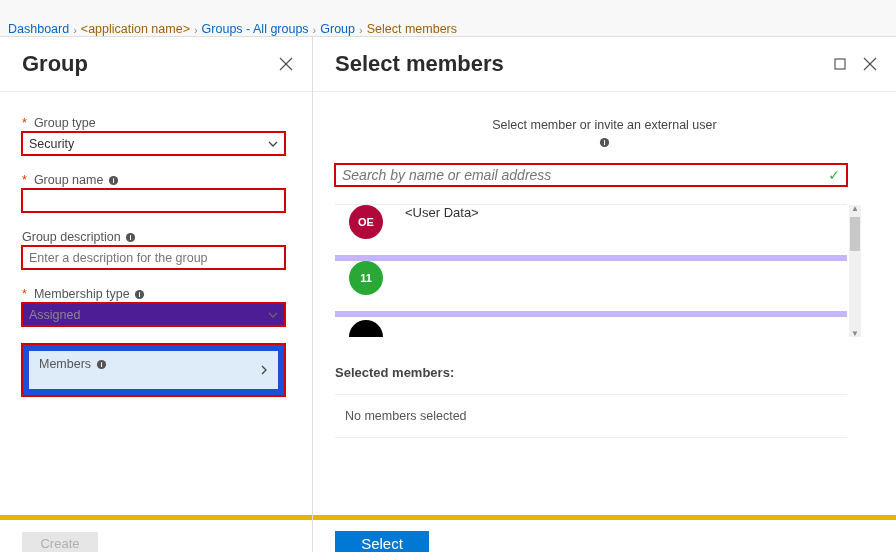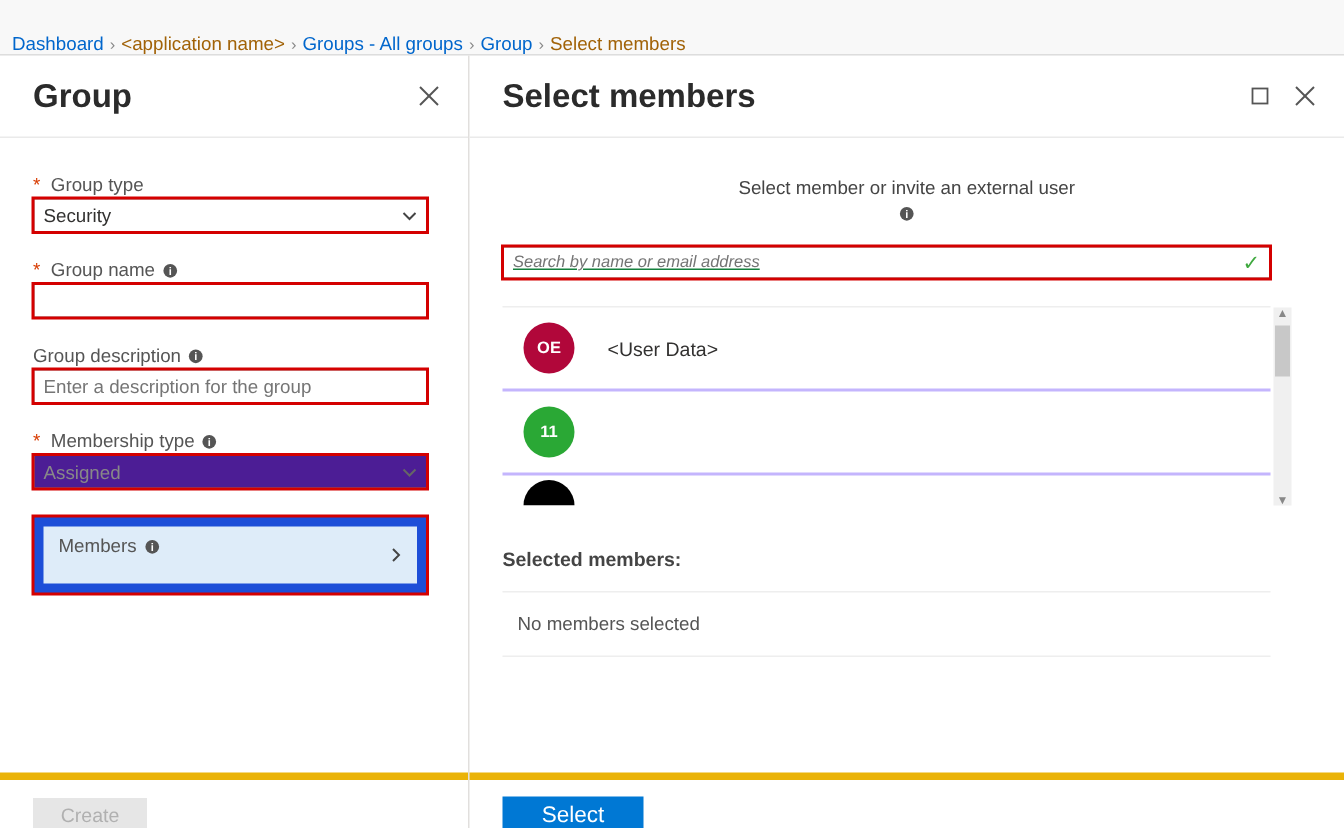--- a/index.html
+++ b/index.html
@@ -41,25 +41,25 @@
   .members-tile .chev { align-self:center; font-size:14px; color:#555; }
 
   .footer { height:52px; border-top:5px solid #eab308; display:flex; align-items:center; padding-left:22px; }
   .btn-create { width:76px; height:24px; background:#e6e6e6; color:#b0b0b0; border:none; font-size:13px; cursor:default; }
   .btn-select { width:94px; height:26px; background:#0078d4; color:#fff; border:none; font-size:15px; font-weight:500; cursor:pointer; }
 
   
   .right-body { padding:26px 22px 10px 22px; position:relative; }
   .search-label { font-size:12.5px; color:#444; display:flex; align-items:center; gap:4px; margin-bottom:16px;flex-direction:column; }
   .search-wrap { width:512px; height:22px; border:1px solid #8a8886; display:flex; align-items:center; padding:0 6px; }
-  .search-wrap input { flex:1; border:none; outline:none; font-size:11px; font-style:italic; color:#15803d; background:transparent;text-decoration:underline; }
+  .search-wrap input { flex:1; border:none; outline:none; font-size:14px; font-style:italic; color:#15803d; background:transparent; }
   .check { color:#3fa93f; font-size:14px; }
 
   .user-list { margin-top:18px; width:512px; border-top:1px solid #eee; position:relative; }
-  .user-row { display:flex; align-items:center; height:56px; border-bottom:2px solid #c4b5fd; padding-left:14px; gap:22px; }
+  .user-row { display:flex; align-items:flex-start; height:56px; border-bottom:6px solid #c4b5fd; padding-left:14px; gap:22px; }
   .avatar { width:34px; height:34px; border-radius:50%; display:flex; align-items:center; justify-content:center; color:#fff; font-size:11px; font-weight:600; }
   .avatar.partial { height:17px; border-radius:34px 34px 0 0; align-self:flex-end; }
   .scroll-track { position:absolute; right:-14px; top:0; bottom:0; width:12px; background:#f0f0f0; }
   .scroll-thumb { position:absolute; top:2px; left:1px; width:10px; height:34px; background:#c8c8c8; }
   .scroll-arrow { position:absolute; left:2px; font-size:8px; color:#888; }
 
   .selected-hdr { font-size:13px; color:#444; margin-top:28px;font-weight:bold; }
   .selected-box { width:512px; border-top:1px solid #eee; border-bottom:1px solid #eee; padding:14px 10px; margin-top:14px; font-size:12.5px; color:#555; }
 </style>
 </head>

